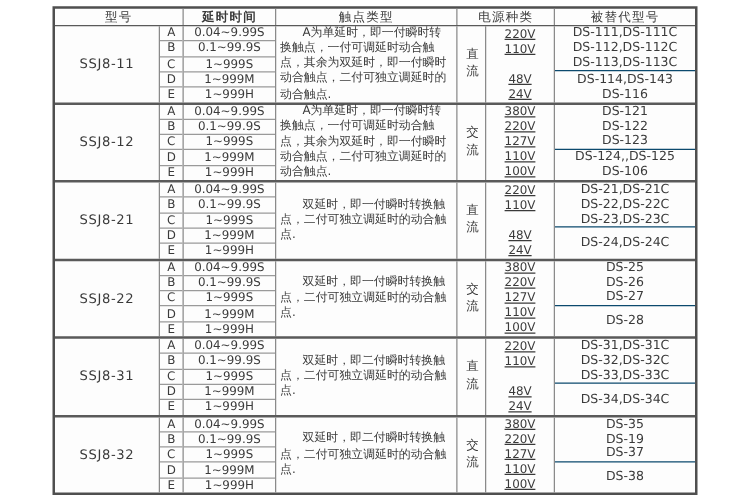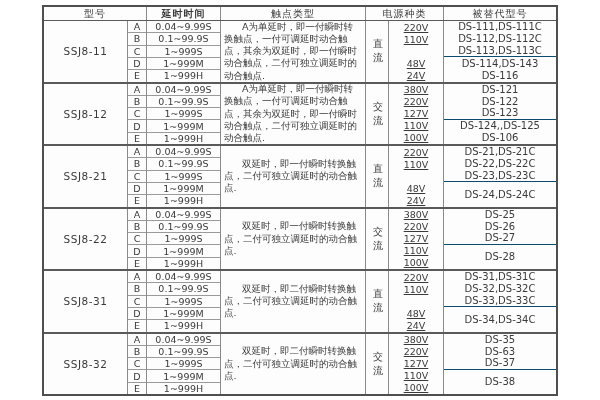--- a/index.html
+++ b/index.html
@@ -337,21 +337,21 @@
     <div class="col c-volt noline">
       <div class="slot">380V</div>
       <div class="slot">220V</div>
       <div class="slot">127V</div>
       <div class="slot">110V</div>
       <div class="slot">100V</div>
     </div>
     <div class="col c-repl">
       <div class="r-top">
         <div class="slot">DS-35</div>
-        <div class="slot">DS-63</div>
+        <div class="slot">DS-19</div>
         <div class="slot">DS-37</div>
       </div>
       <div class="r-bot single">
         <div class="slot">DS-38</div>
       </div>
     </div>
   </div>
 
 </div>
 

